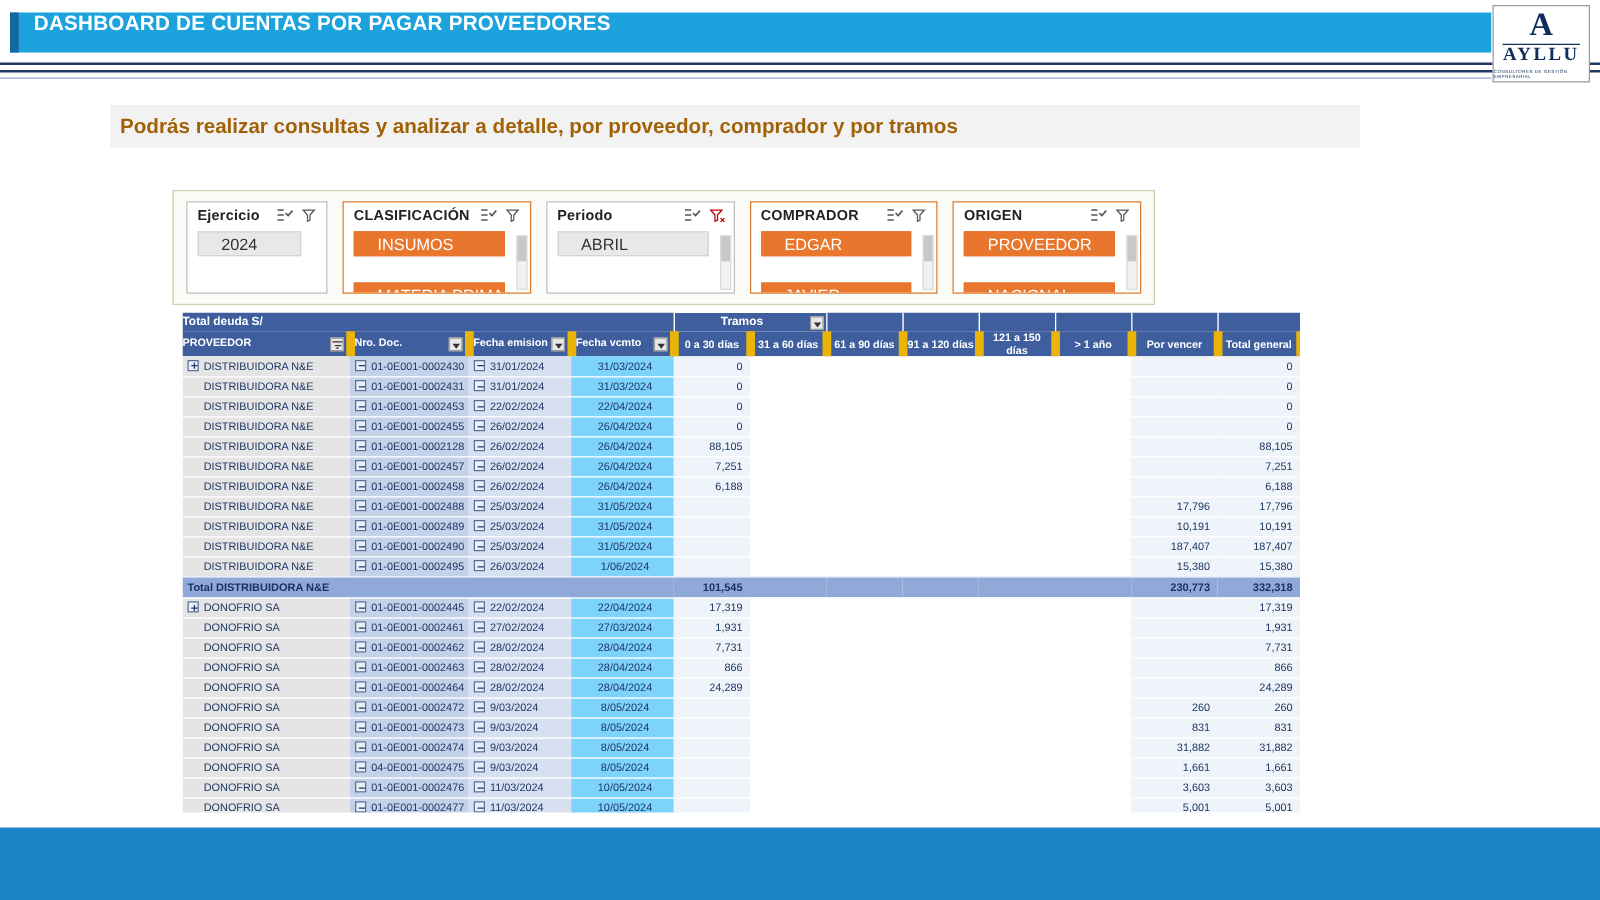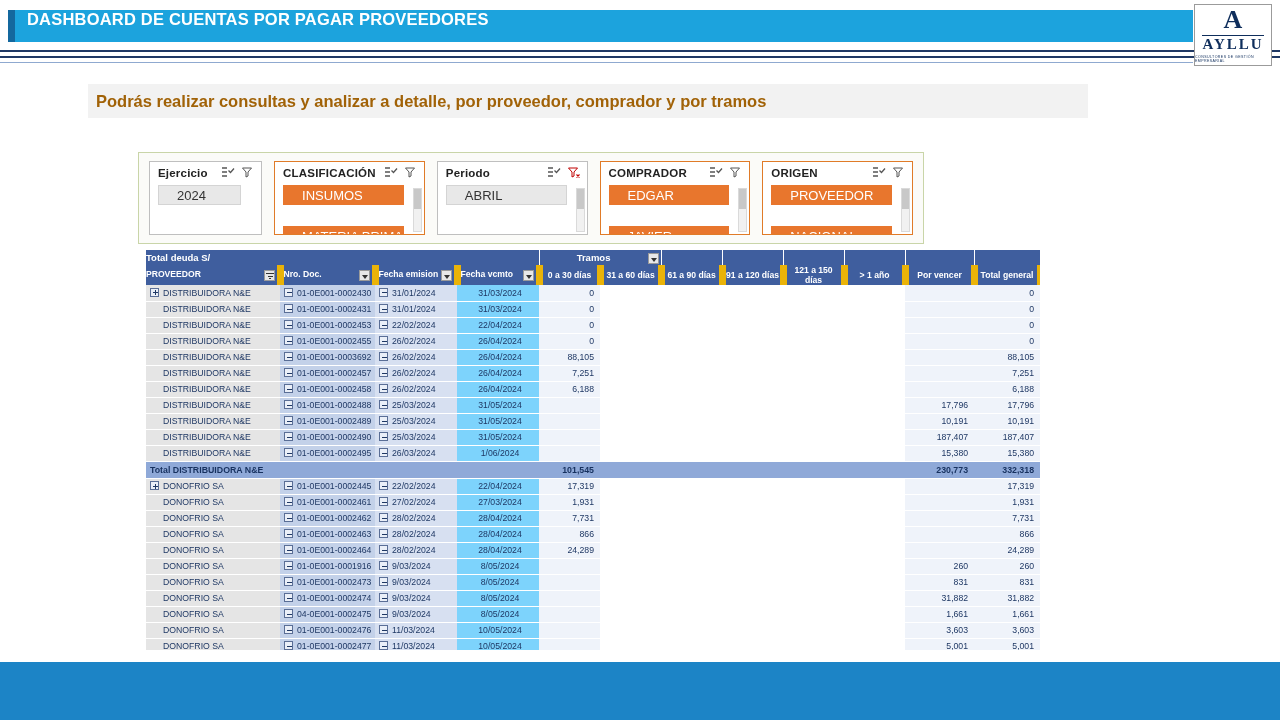--- a/index.html
+++ b/index.html
@@ -386,21 +386,21 @@
           <td class="c-blank"></td>
           <td class="c-blank"></td>
           <td class="c-blank"></td>
           <td class="c-blank"></td>
           <td class="c-blank"></td>
           <td class="c-pv num"></td>
           <td class="c-tg num">0</td>
         </tr>
         <tr class="data">
           <td class="c-prov indent">DISTRIBUIDORA N&amp;E</td>
-          <td class="c-doc"><span class="pm"></span><span>01-0E001-0003692</span></td>
+          <td class="c-doc"><span class="pm"></span><span>01-0E001-0002128</span></td>
           <td class="c-fe"><span class="pm"></span><span>26/02/2024</span></td>
           <td class="c-fv ctr">26/04/2024</td>
           <td class="c-t num">88,105</td>
           <td class="c-blank"></td>
           <td class="c-blank"></td>
           <td class="c-blank"></td>
           <td class="c-blank"></td>
           <td class="c-blank"></td>
           <td class="c-pv num"></td>
           <td class="c-tg num">88,105</td>
@@ -567,21 +567,21 @@
           <td class="c-blank"></td>
           <td class="c-blank"></td>
           <td class="c-blank"></td>
           <td class="c-blank"></td>
           <td class="c-blank"></td>
           <td class="c-pv num"></td>
           <td class="c-tg num">24,289</td>
         </tr>
         <tr class="data">
           <td class="c-prov indent">DONOFRIO SA</td>
-          <td class="c-doc"><span class="pm"></span><span>01-0E001-0001916</span></td>
+          <td class="c-doc"><span class="pm"></span><span>01-0E001-0002472</span></td>
           <td class="c-fe"><span class="pm"></span><span>9/03/2024</span></td>
           <td class="c-fv ctr">8/05/2024</td>
           <td class="c-t num"></td>
           <td class="c-blank"></td>
           <td class="c-blank"></td>
           <td class="c-blank"></td>
           <td class="c-blank"></td>
           <td class="c-blank"></td>
           <td class="c-pv num">260</td>
           <td class="c-tg num">260</td>

